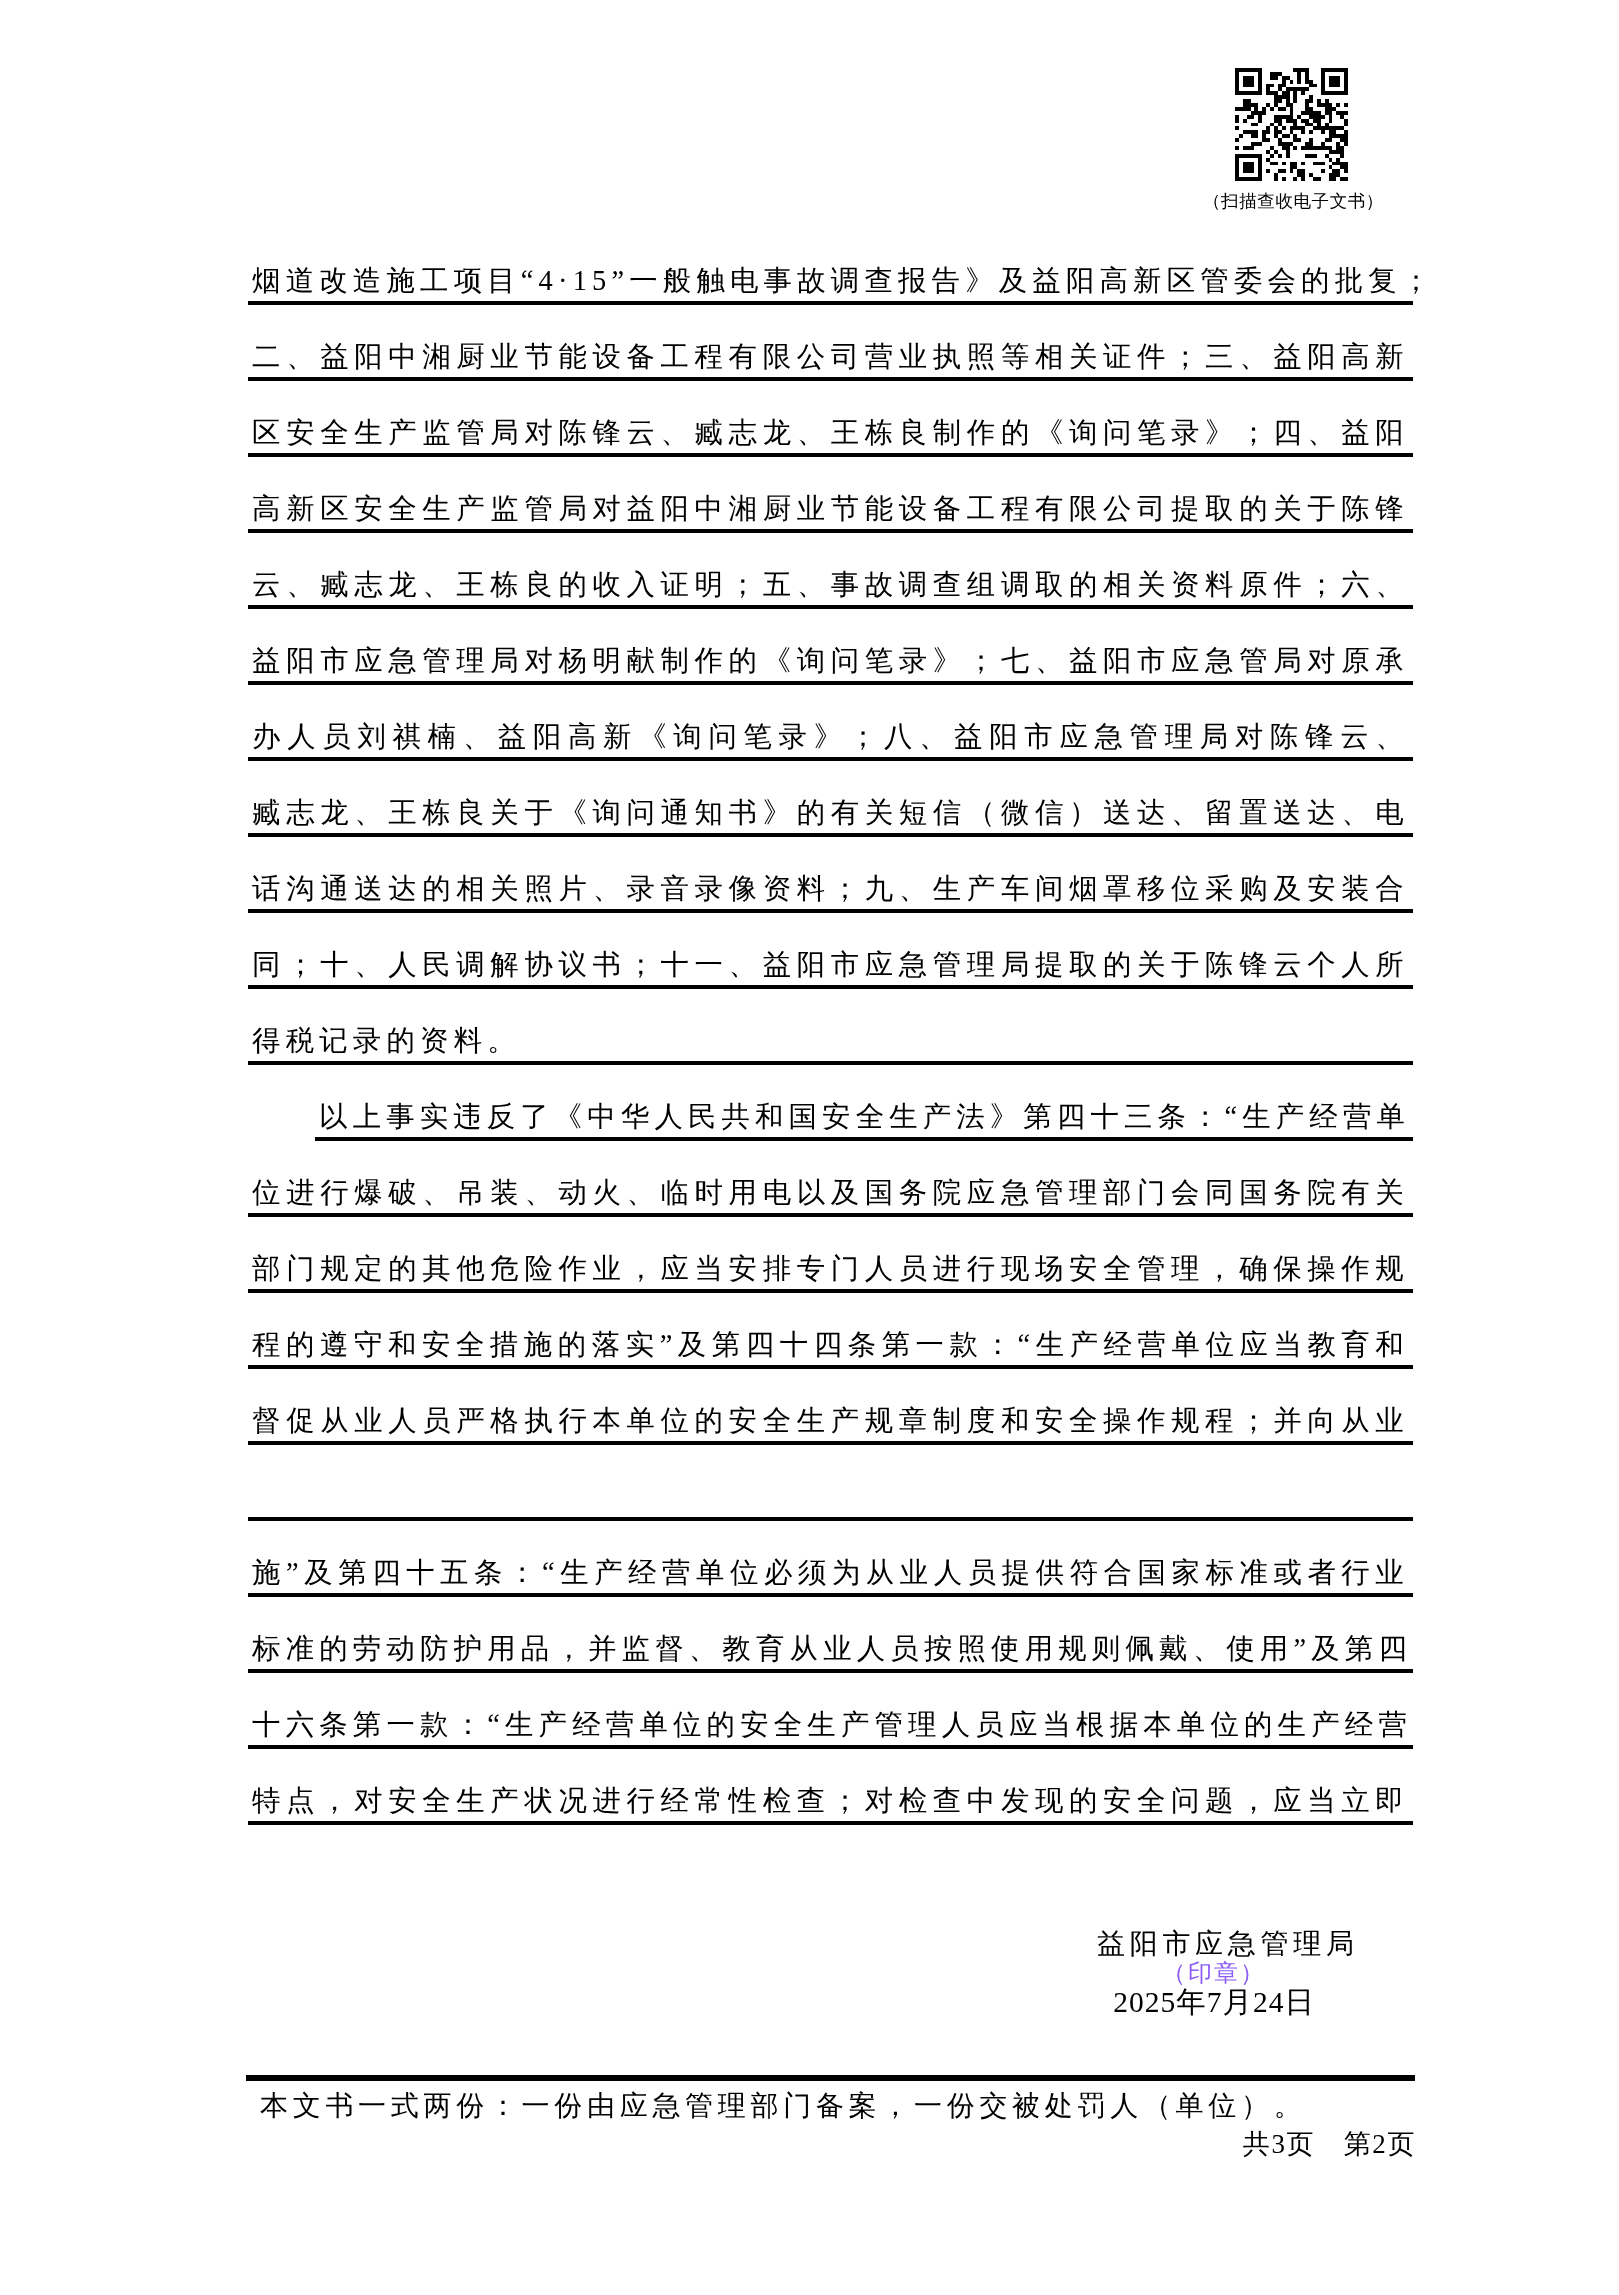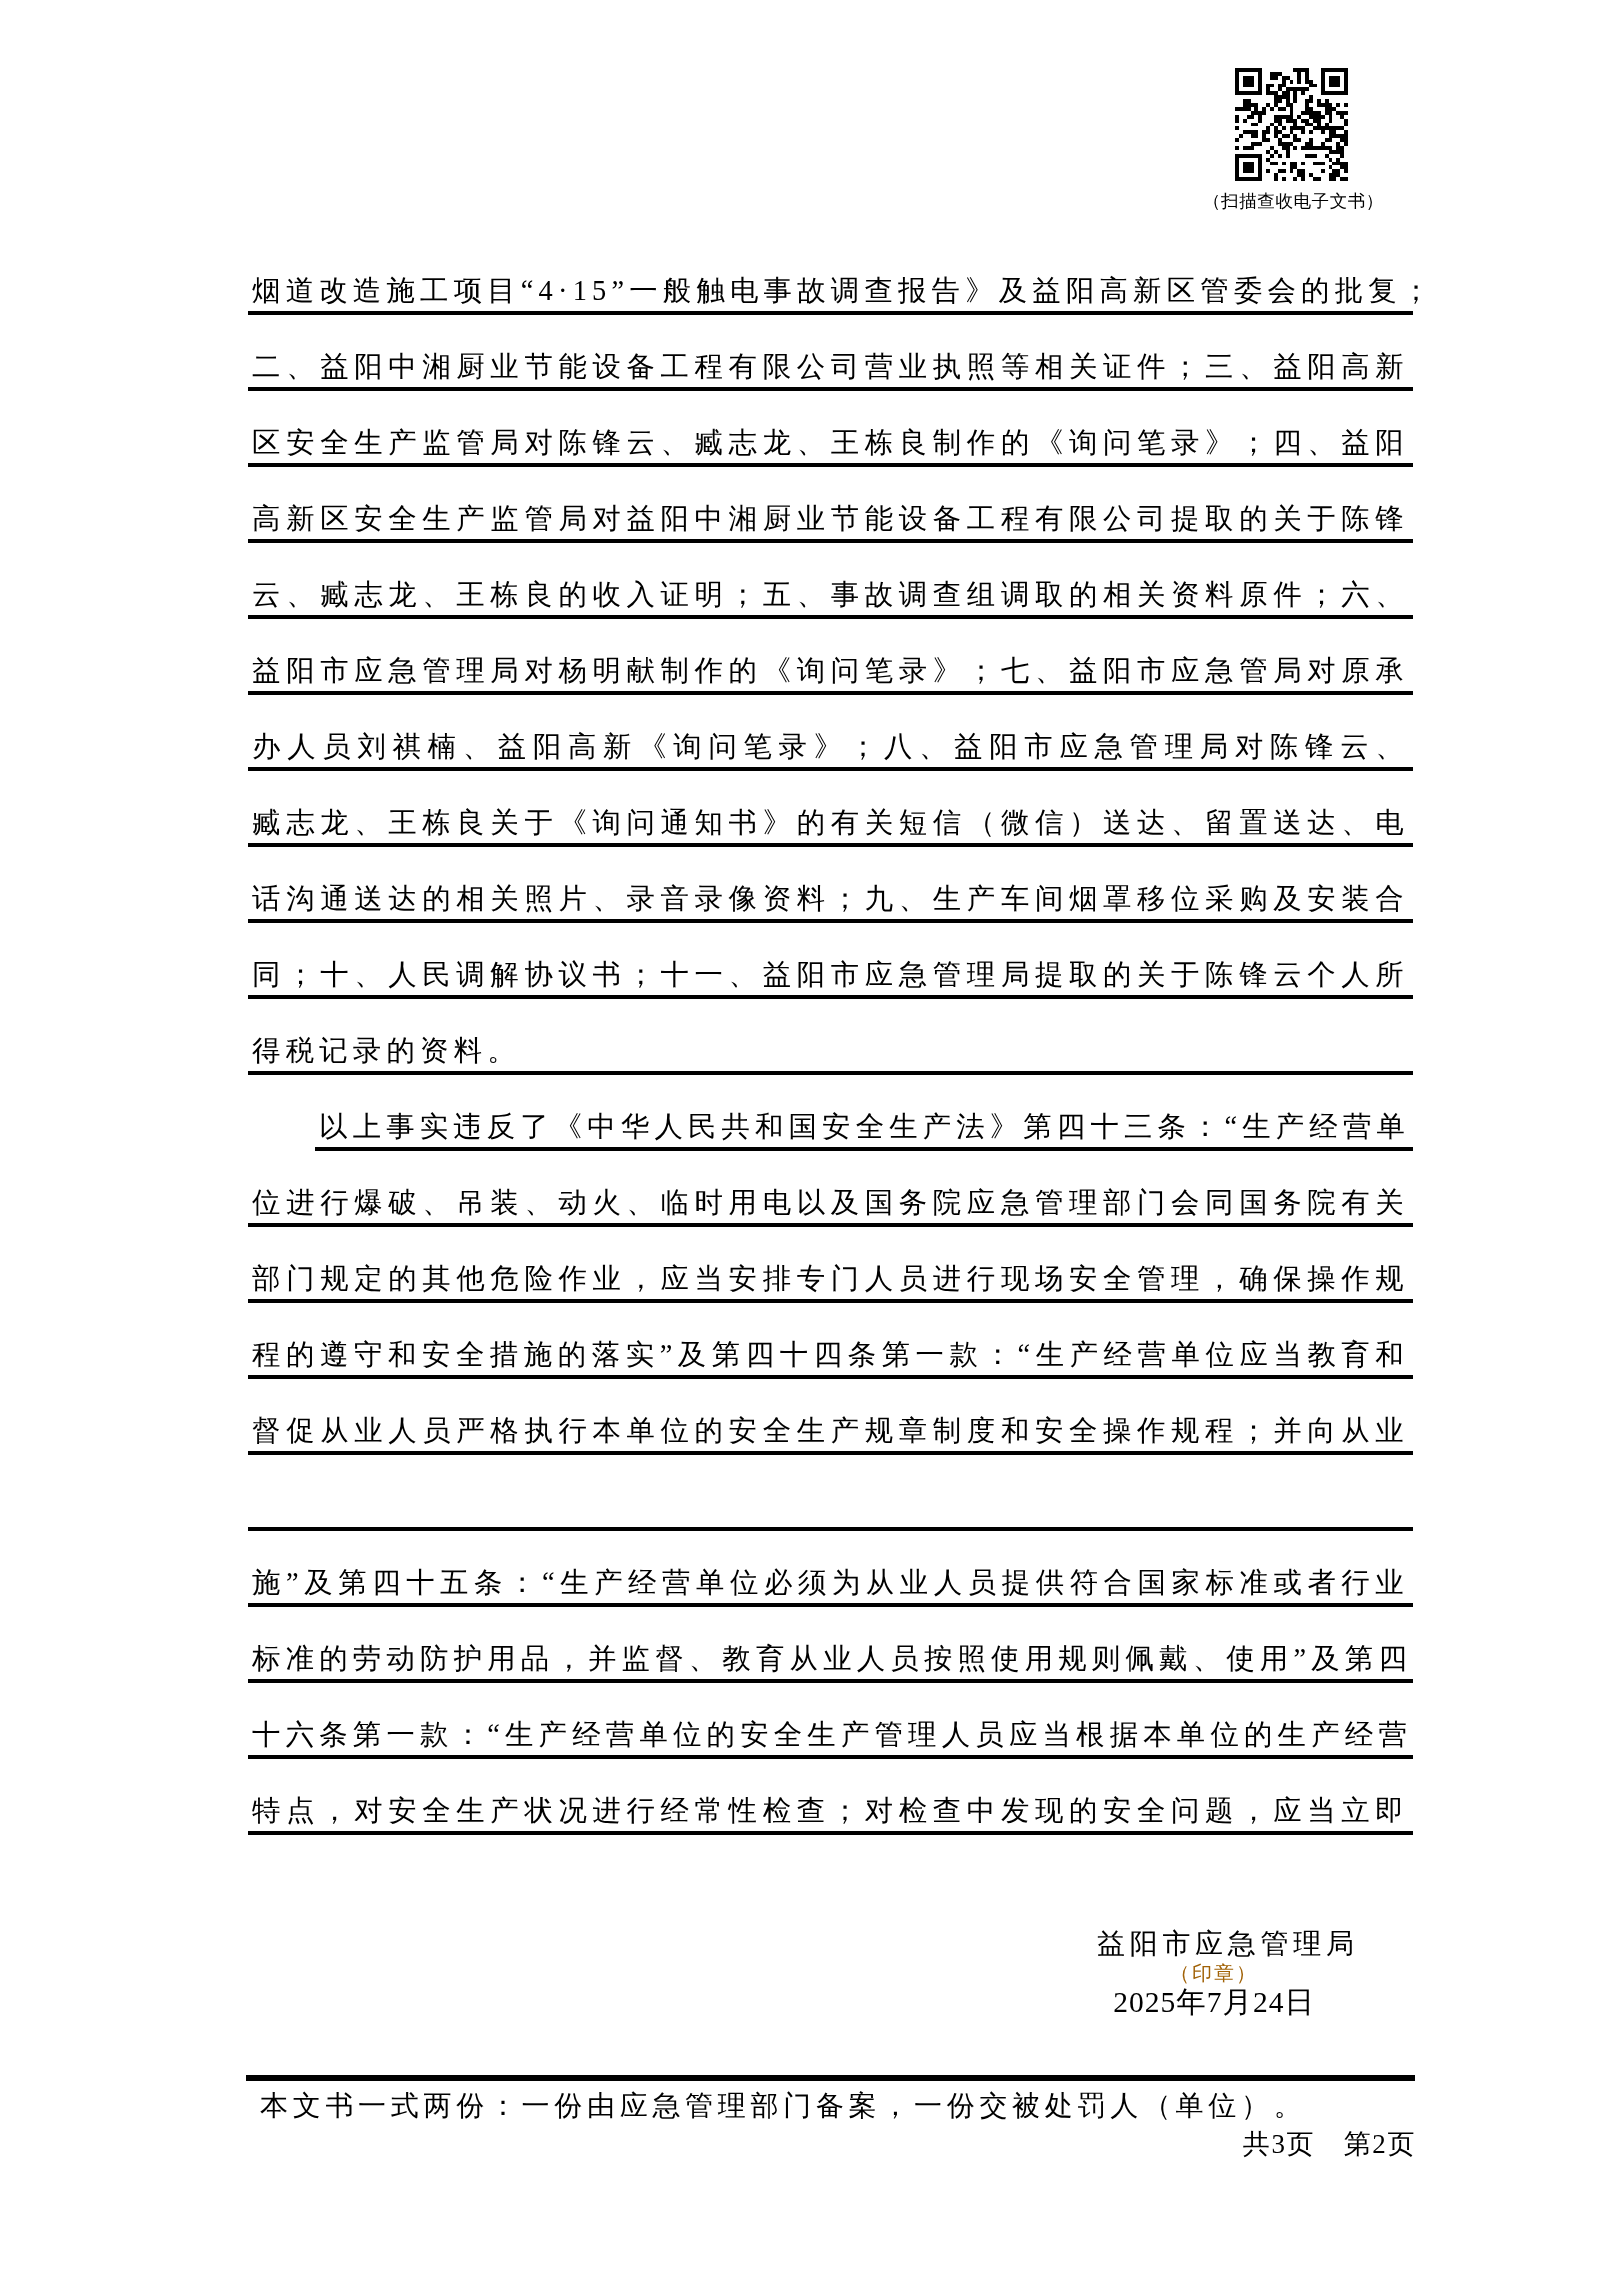--- a/index.html
+++ b/index.html
@@ -13,36 +13,36 @@
     margin-left:19px;
   }
   
   .qr{position:absolute;left:1216px;top:68px;width:113px;height:113px;}
   .qr svg{width:100%;height:100%;display:block;shape-rendering:crispEdges;}
   .qr-caption{
     position:absolute;left:1184px;top:189px;width:176px;
     text-align:center;font-size:17.6px;letter-spacing:0.5px;white-space:nowrap;
   }
   
-  .body-text{position:absolute;left:229px;top:239px;width:1165px;}
+  .body-text{position:absolute;left:229px;top:229px;width:1165px;}
   .line{position:relative;height:76px;}
   .line .txt{
     position:absolute;left:4.1px;right:4.1px;bottom:7.2px;
     font-size:28.4px;line-height:1.15;letter-spacing:5.2px;
     text-align:justify;text-align-last:justify;
     white-space:nowrap;
   }
   .line.para-end .txt{text-align-last:left;}
   .line.indent .txt{text-indent:67px;letter-spacing:4.1px;}
   .line .rule{position:absolute;left:0;right:0;bottom:0;height:3.6px;background:#000;}
   .line.indent .rule{left:67px;}
   
   .sig{position:absolute;left:1078px;top:1928px;width:234px;text-align:center;}
   .sig .agency{font-size:28px;letter-spacing:4.7px;line-height:32px;white-space:nowrap;}
-  .sig .seal{font-size:20px;letter-spacing:2.1px;line-height:26px;color:#a16207;}
+  .sig .seal{font-size:24px;letter-spacing:2.1px;line-height:26px;color:#8b5cf6;}
   .sig .date{font-size:29.5px;letter-spacing:1px;line-height:33px;white-space:nowrap;text-align:center;}
   
   .footer-rule{position:absolute;left:227px;top:2075px;width:1169px;height:5.7px;background:#000;}
   .footer-note{
     position:absolute;left:241px;top:2087px;
     font-size:28px;letter-spacing:4.7px;white-space:nowrap;
   }
   .page-indicator{
     position:absolute;right:223px;top:2126px;
     font-size:27px;letter-spacing:1.6px;white-space:nowrap;

